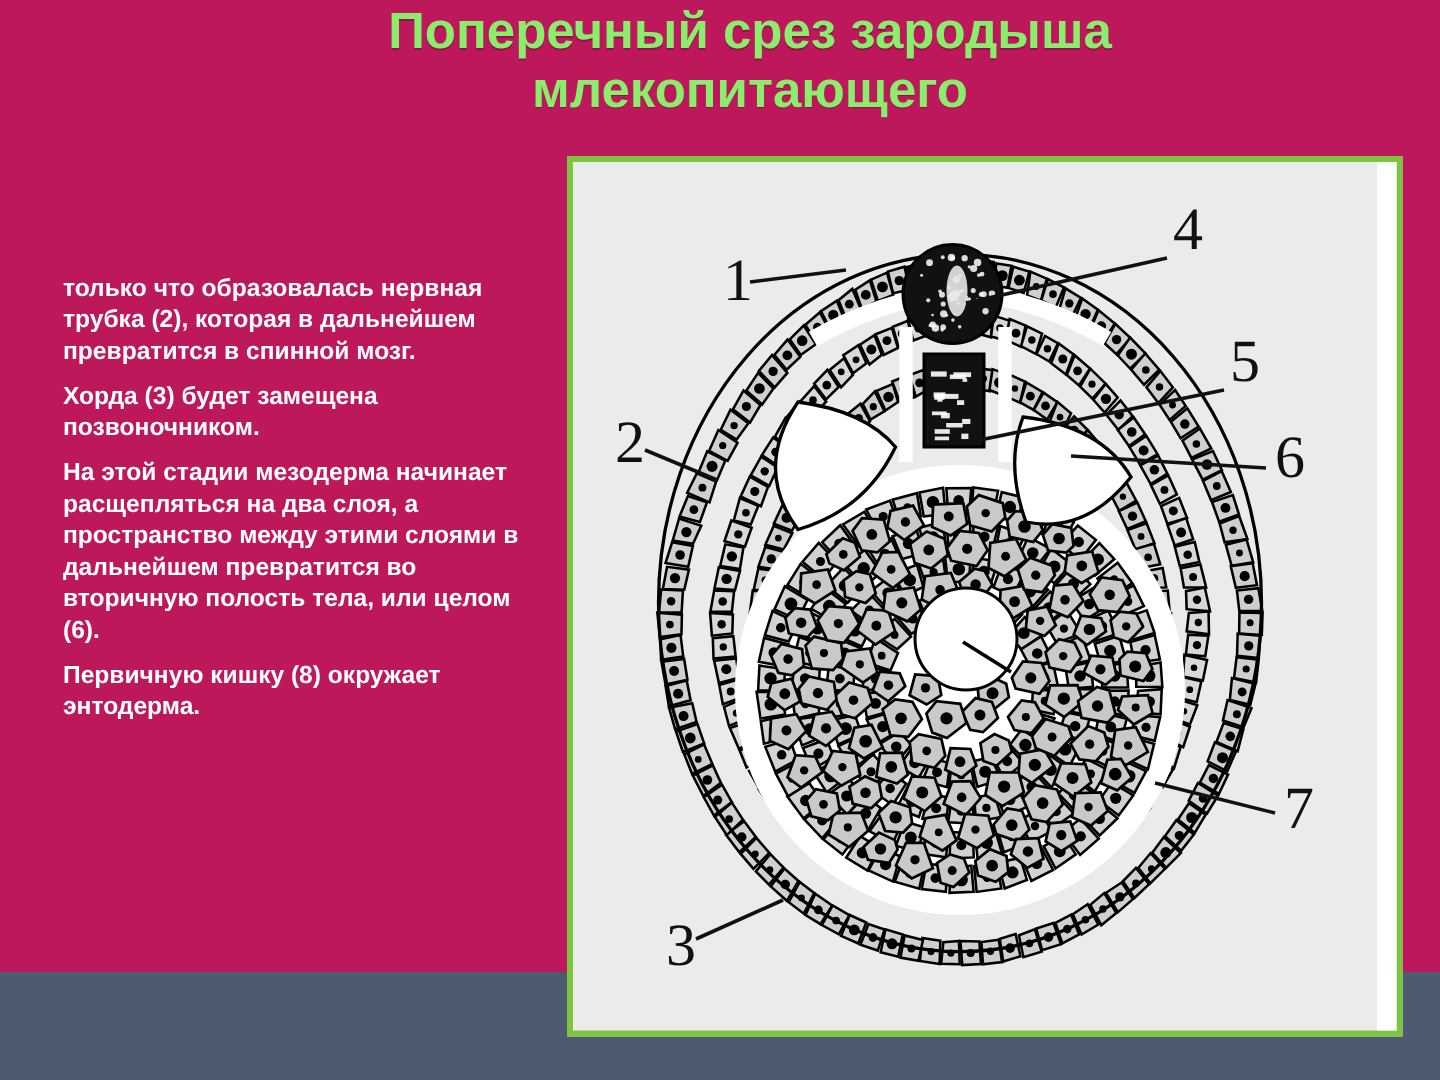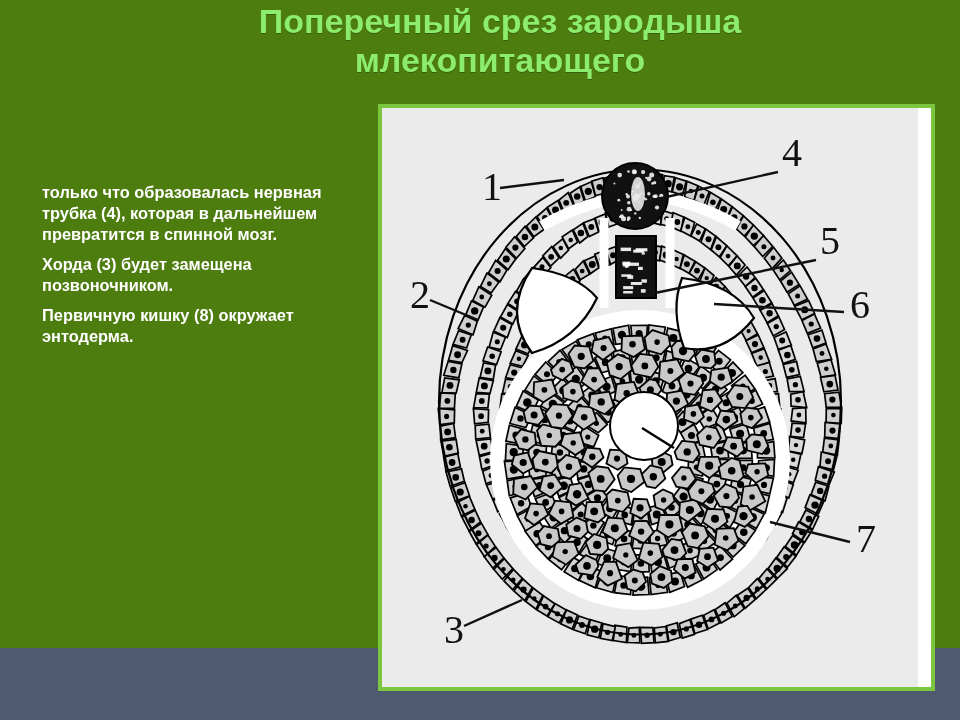--- a/index.html
+++ b/index.html
@@ -12,21 +12,21 @@
     height: 720px;
     overflow: hidden;
     background: #4e5a70;
     font-family: "Liberation Sans", "DejaVu Sans", sans-serif;
     -webkit-font-smoothing: antialiased;
   }
   .slide {
     position: relative;
     width: 960px;
     height: 648px;
-    background: #4d7c0f;
+    background: #be185d;
   }
 
   
   .slide-title {
     position: absolute;
     left: 120px;
     top: 2px;
     width: 760px;
     text-align: center;
     color: #8ced6d;
@@ -89,22 +89,23 @@
 </style>
 </head>
 <body>
 
 <div class="slide">
 
   <div class="slide-title">Поперечный срез зародыша
 млекопитающего</div>
 
   <div class="text-column">
-    <p>только что образовалась нервная трубка (4), которая в дальнейшем превратится в спинной мозг.</p>
+    <p>только что образовалась нервная трубка (2), которая в дальнейшем превратится в спинной мозг.</p>
     <p>Хорда (3) будет замещена позвоночником.</p>
+    <p>На этой стадии мезодерма начинает расщепляться на два слоя, а пространство между этими слоями в дальнейшем превратится во вторичную полость тела, или целом (6).</p>
     <p>Первичную кишку (8) окружает энтодерма.</p>
   </div>
 
   <div class="figure-panel">
     <div class="white-gutter"></div>
     <svg class="figure-svg" viewBox="0 0 549 579" preserveAspectRatio="xMidYMid meet">
       <defs>
         <clipPath id="clipOuter">
           <ellipse cx="258" cy="300" rx="196" ry="232"></ellipse>
         </clipPath>

